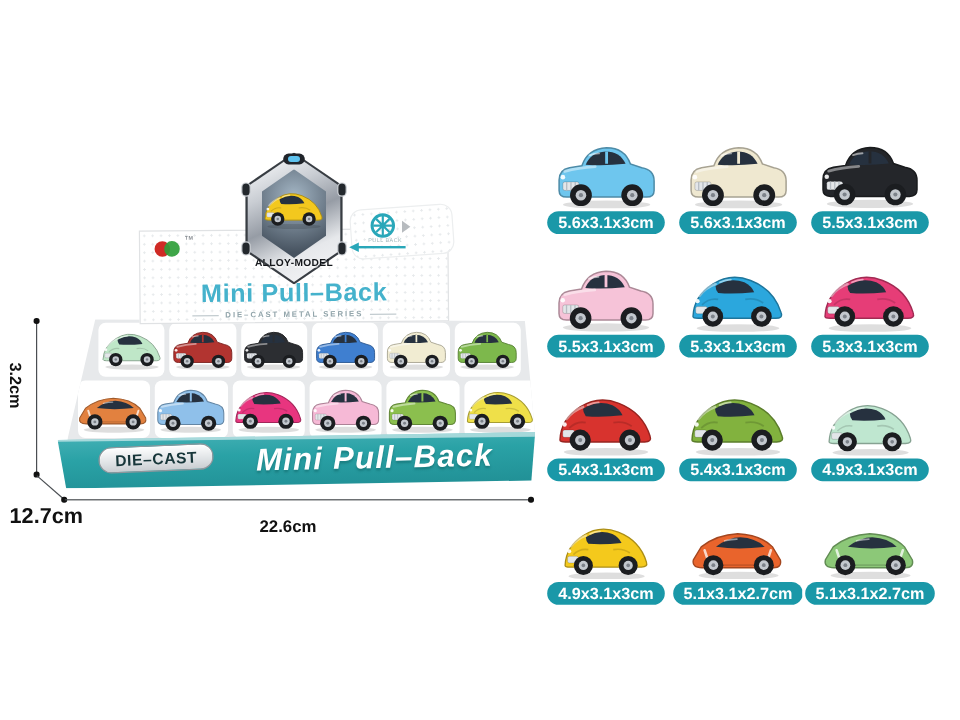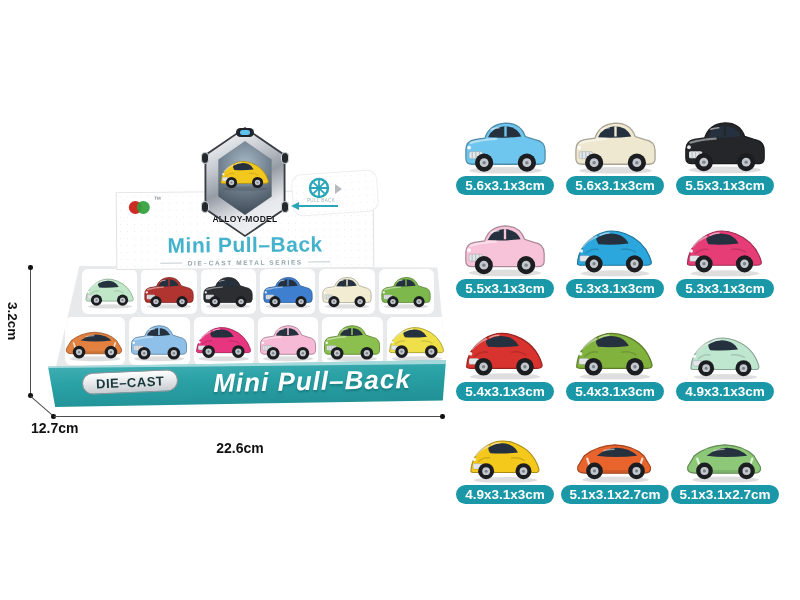--- a/index.html
+++ b/index.html
@@ -391,25 +391,25 @@
   </div>
 
   <div class="dim">
     <i class="dline" style="left:30px;top:267px;width:1.4px;height:128px;"></i>
     <i class="ddot" style="left:28px;top:265px;"></i>
     <i class="ddot" style="left:28px;top:393px;"></i>
     <span class="dlabel dim-v-label" style="left:5px;top:302px;">3.2cm</span>
 
     <i class="dline" style="left:31px;top:396px;width:29px;height:1.4px;transform-origin:0 0;transform:rotate(41deg);"></i>
     <i class="ddot" style="left:51px;top:414px;"></i>
-    <span class="dlabel" style="left:8px;top:420px;font-size:14px;margin-left:23px;">12.7cm</span>
+    <span class="dlabel" style="left:8px;top:420px;font-size:18px;">12.7cm</span>
 
     <i class="dline" style="left:54px;top:416px;width:388px;height:1.4px;"></i>
     <i class="ddot" style="left:440px;top:414px;"></i>
-    <span class="dlabel" style="left:198px;top:440px;width:84px;text-align:center;font-size:14px;">22.6cm</span>
+    <span class="dlabel" style="left:198px;top:430px;width:84px;text-align:center;font-size:14px;">22.6cm</span>
   </div>
 
   <div class="catalog">
       <div class="cat-cell">
         <div class="cat-car">
           <svg width="95" viewBox="0 0 120 80" xmlns="http://www.w3.org/2000/svg">
     <ellipse cx="60" cy="74" rx="46" ry="4.5" fill="rgba(0,0,0,.13)"></ellipse>
             <path d="M10 48 Q10 37 21 35 L34 33 Q40 15 60 14 Q79 14 85 31 L97 35 Q110 37 110 49 L110 59 Q110 66 102 66 L18 66 Q10 66 10 59 Z" fill="#6ec6ee" stroke="rgb(77,139,167)" stroke-width="1.6"></path>
     <path d="M38 32 Q43 19 59 18 Q74 18 80 31 Q58 33.5 38 32 Z" fill="#26313f"></path>
     <path d="M60 18 L60 31" stroke="#6ec6ee" stroke-width="3"></path>

